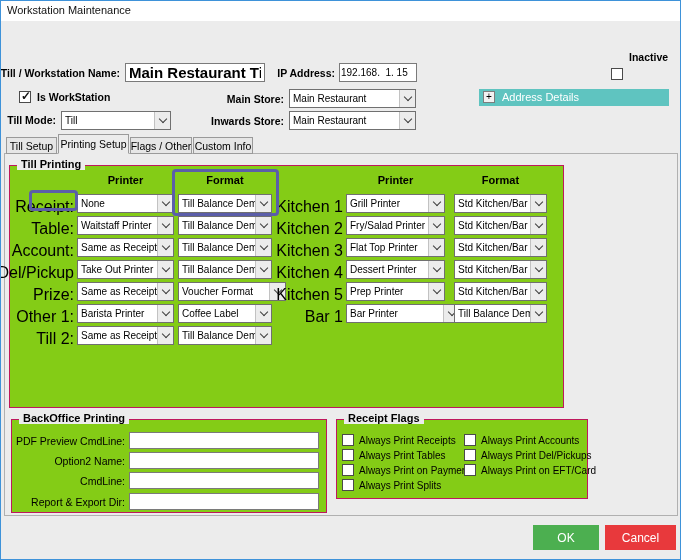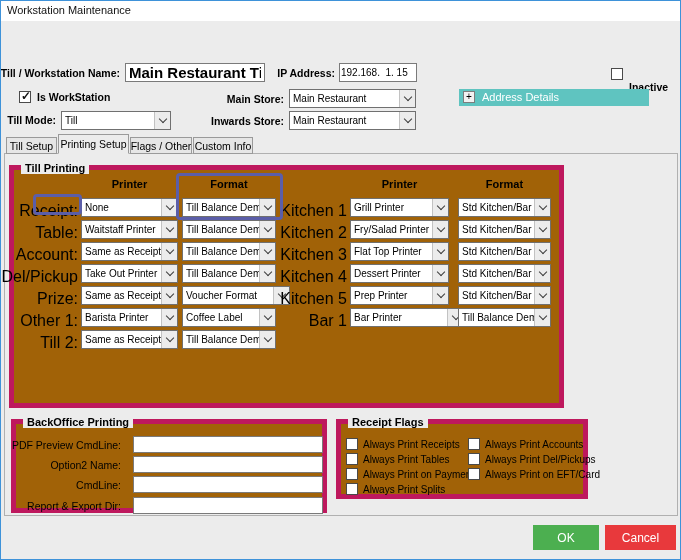--- a/index.html
+++ b/index.html
@@ -16,28 +16,28 @@
   .ti.ip{font-size:10px;padding:0 1px}
   .combo{position:absolute;height:19px;background:#fff;border:1px solid #707070;display:flex;align-items:stretch;font-size:10px;overflow:hidden}
   .combo .cv{flex:1;padding:3px 0 0 3px;white-space:nowrap;overflow:hidden}
   .combo .ca{width:16px;background:#ececec;border-left:1px solid #c2c2c2;display:flex;align-items:center;justify-content:center;flex:none}
   .combo .ca i{display:block;width:6px;height:6px;border-right:1px solid #3c3c3c;border-bottom:1px solid #3c3c3c;transform:rotate(45deg);margin-top:-3px}
   .cb{position:absolute;width:12px;height:12px;background:#fff;border:1px solid #4a4a4a}
   .cb.checked::after{content:"✓";position:absolute;left:1px;top:-3px;font-size:12px;font-weight:bold;color:#111}
   .tab{position:absolute;top:136px;height:17px;background:#e6e6e6;border:1px solid #9a9a9a;font-size:10.5px;display:flex;align-items:center;justify-content:center;z-index:2;white-space:nowrap}
   .tab.active{top:133px;height:20px;background:#ececec;border-bottom:1px solid #ececec;z-index:3}
   .panel{position:absolute;left:3px;top:152px;width:674px;height:363px;border:1px solid #b0b0b0;background:#ececec;z-index:1}
-  .group{position:absolute;border:5px solid #be185d;background:#a16207;z-index:2}
+  .group{position:absolute;border:1px solid #be185d;background:#84cc16;z-index:2}
   .gt{position:absolute;top:-8px;left:7px;background:#ececec;padding:0 4px;font-size:11px;font-weight:bold;white-space:nowrap}
   .colhead{position:absolute;font-size:11px;font-weight:bold;text-align:center;white-space:nowrap}
   .prow{position:absolute;left:0;width:555px;height:19px}
   .prow .lbl{top:4px;font-size:16px}
   .prow .combo{top:0}
   .hl{position:absolute;border:3px solid #5b5ea9;border-radius:4px;pointer-events:none;z-index:5;background:transparent}
-  .addr{position:absolute;left:458px;top:88px;width:190px;height:17px;background:#5fc4c0}
+  .addr{position:absolute;left:478px;top:88px;width:190px;height:17px;background:#5fc4c0}
   .addr .plus{position:absolute;left:4px;top:2px;width:12px;height:12px;background:#f2f2f2;border:1px solid #7d7d7d;font-size:10px;line-height:10px;text-align:center;color:#000}
   .addr .plus::before{content:"+"}
   .addr .at{position:absolute;left:23px;top:2px;font-size:11px;color:#fff;white-space:nowrap}
   .btn{position:absolute;top:524px;height:25px;border:none;color:#fff;font-size:12px;font-family:"Liberation Sans",sans-serif;display:flex;align-items:center;justify-content:center;cursor:pointer;z-index:4}
   .btn.ok{left:532px;width:66px;background:#4caf50}
   .btn.cancel{left:604px;width:71px;background:#e8393c}
   .flag-lbl{position:absolute;font-size:10px;white-space:nowrap}
 </style>
 </head>
 <body>
@@ -47,21 +47,21 @@
   <div class="titlebar">
     <span class="t">Workstation Maintenance</span>
   </div>
 
 
   <div class="lbl b" style="right:560px;top:66px">Till / Workstation Name:</div>
   <input class="ti b" style="left: 124px; top: 62px; width: 140px; height: 19px;" value="Main Restaurant Till 1">
   <div class="lbl b" style="right:345px;top:66px">IP Address:</div>
   <input class="ti ip" style="left: 338px; top: 62px; width: 78px; height: 19px;" value="192.168.  1. 15">
   <div class="cb" style="left:610px;top:67px"></div>
-  <div class="lbl b" style="left:628px;top:80px">Inactive</div>
+  <div class="lbl b" style="left:628px;top:50px">Inactive</div>
 
   <div class="cb checked" style="left:18px;top:90px"></div>
   <div class="lbl b" style="left:36px;top:90px">Is WorkStation</div>
   <div class="lbl b" style="right:396px;top:92px">Main Store:</div>
   <div class="combo" style="left:288px;top:88px;width:127px">
     <span class="cv">Main Restaurant</span>
     <span class="ca">
         <i></i>
       </span>
   </div>

